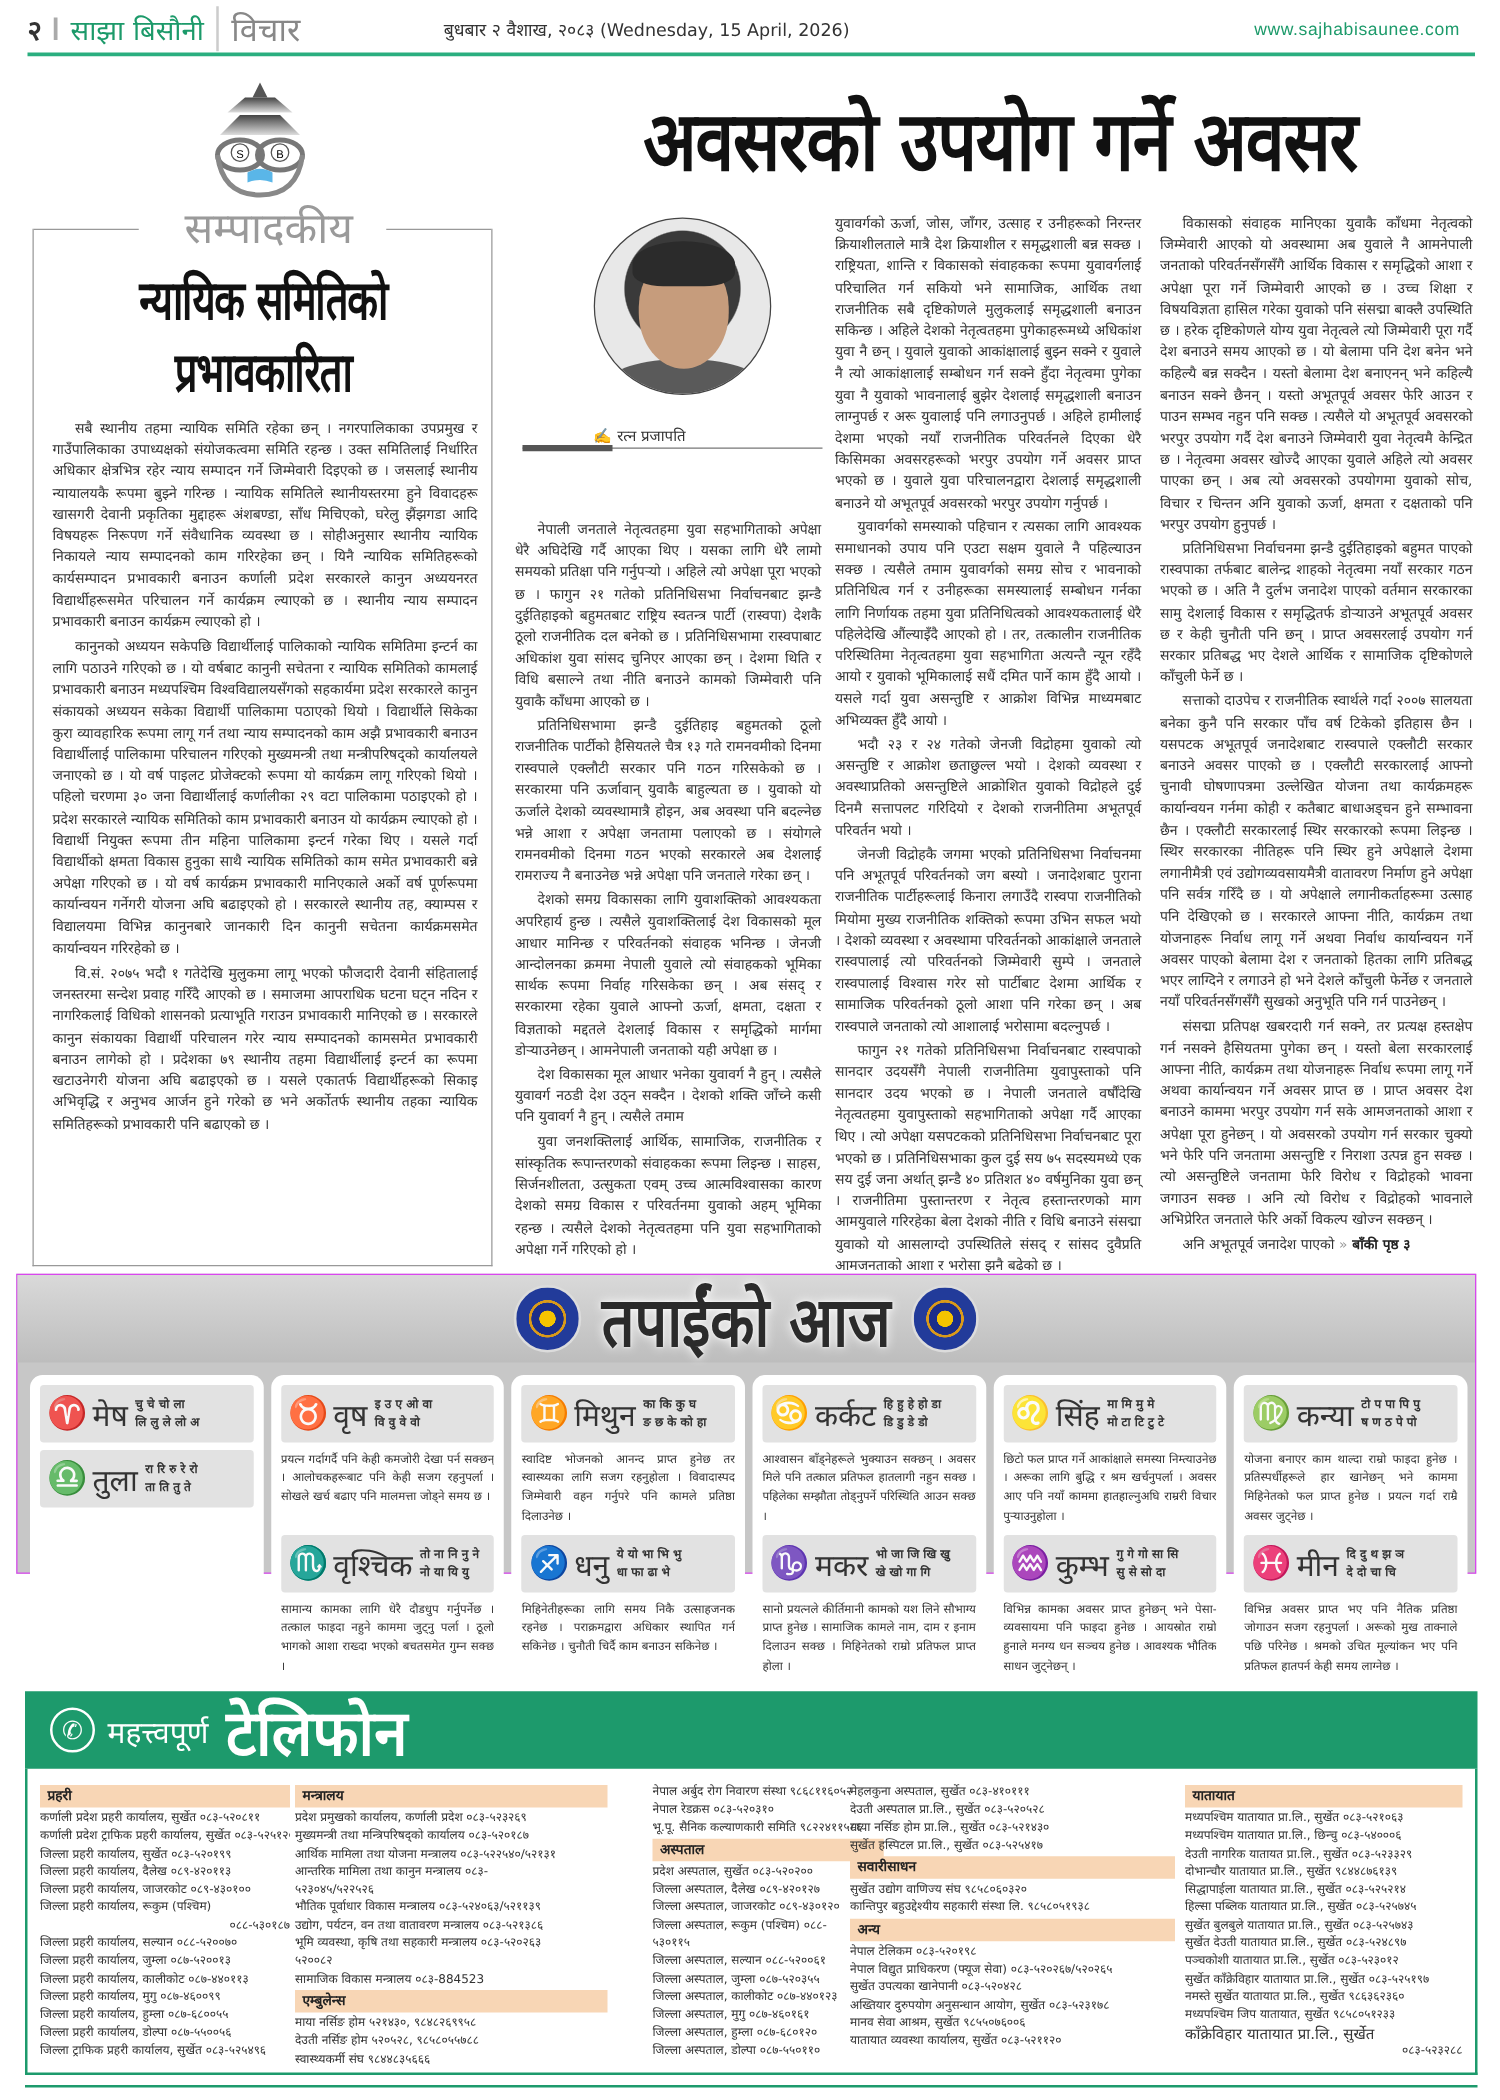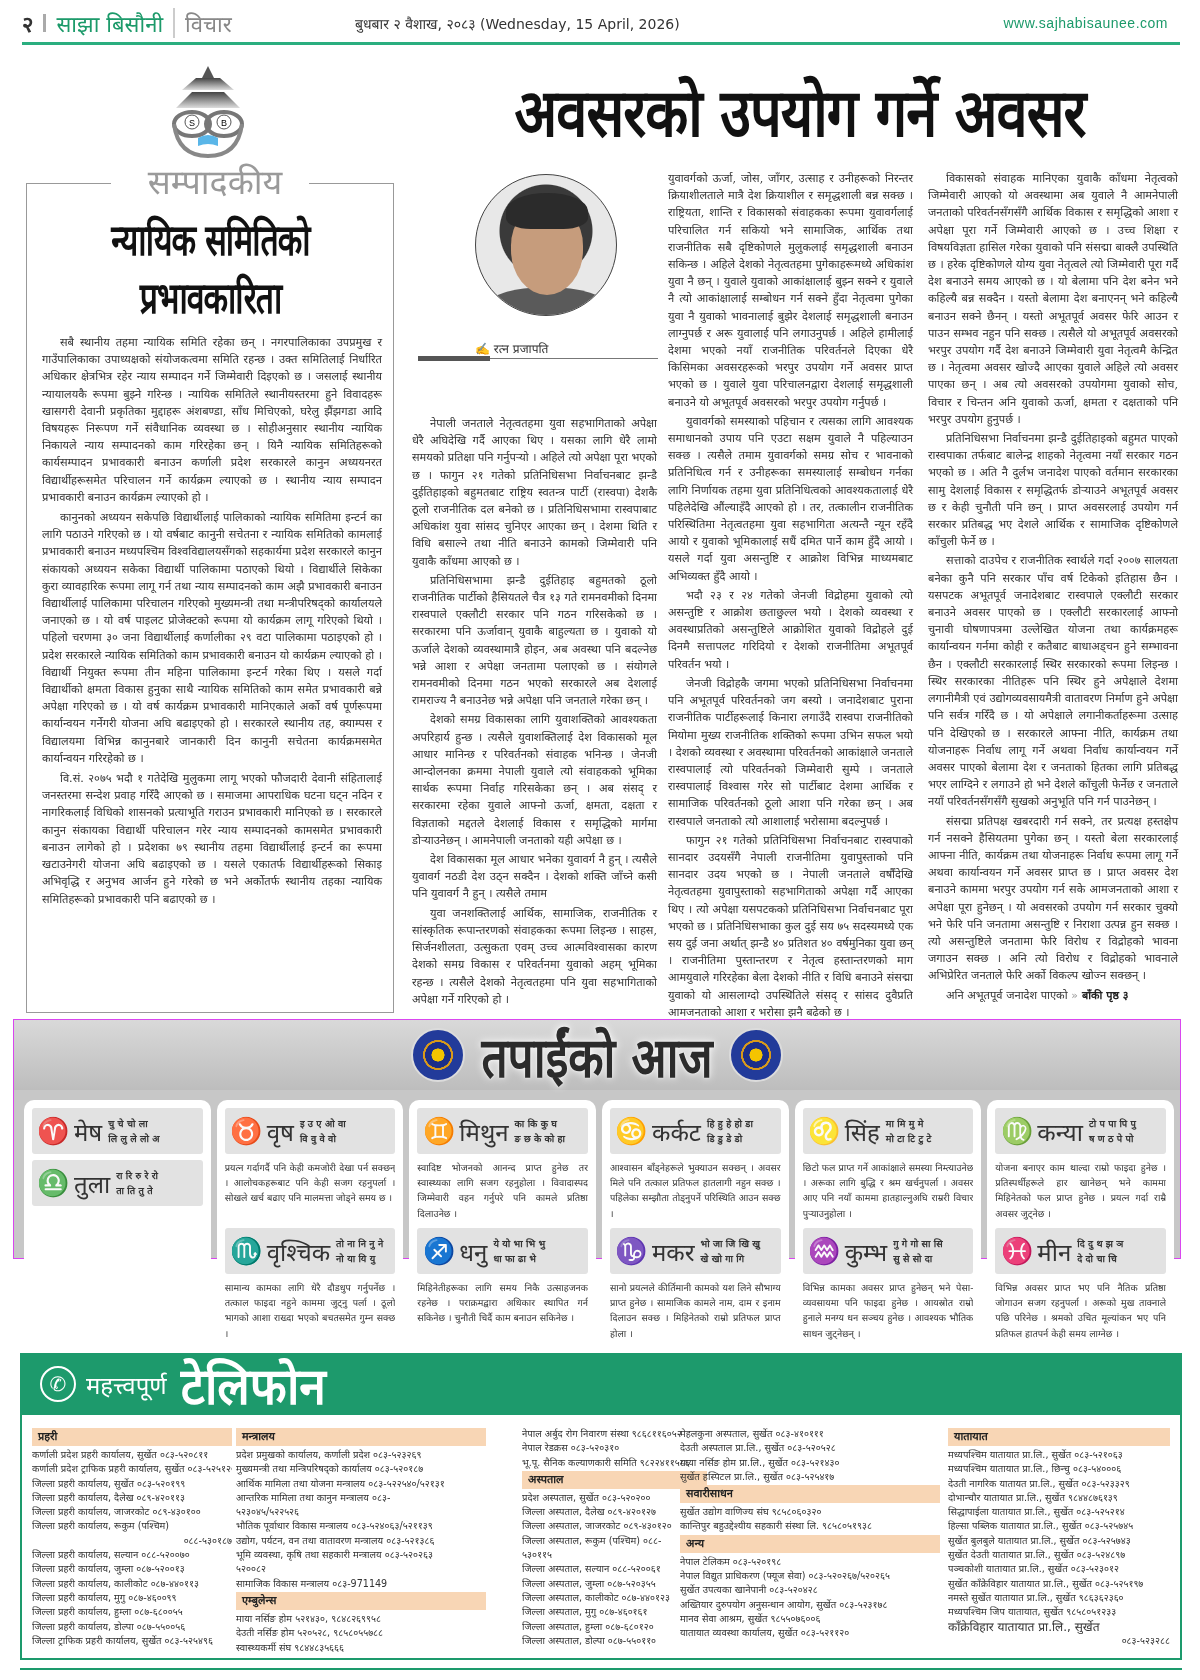--- a/index.html
+++ b/index.html
@@ -4,21 +4,21 @@
 <style>
   * { box-sizing: border-box; margin: 0; padding: 0; }
   html, body { width: 1200px; height: 1680px; background: #fff; overflow: hidden; }
   body { font-family: "DejaVu Serif", serif; color: #222; position: relative; }
 
   
   .masthead { position: absolute; left: 22px; top: 6px; width: 1158px; height: 34px; display: flex; align-items: center; }
   .page-no { font-family: "DejaVu Sans", sans-serif; font-weight: bold; font-size: 22px; color: #333; }
   .bar { width: 3px; height: 18px; background: #aaa; margin: 0 10px; }
   .paper-name { font-family: "DejaVu Sans", sans-serif; font-size: 22px; color: #1c9a6a; }
-  .section-name { font-family: "DejaVu Sans", sans-serif; font-size: 22px; color: #888; margin-left: 10px; padding-left: 10px; border-left: 2px solid #ccc; }
+  .section-name { font-family: "DejaVu Sans", sans-serif; font-size: 26px; color: #888; margin-left: 10px; padding-left: 10px; border-left: 2px solid #ccc; }
   .dateline { position: absolute; left: 300px; font-family: "DejaVu Sans", sans-serif; font-size: 14px; color: #333; margin-left: 33px; }
   .website { position: absolute; right: 12px; font-family: "Liberation Sans", sans-serif; font-size: 14px; color: #1c9a6a; letter-spacing: 0.5px; }
   .head-rule { position: absolute; left: 22px; top: 42px; width: 1158px; height: 3px; background: #2aae7f; }
 
   
   .logo { position: absolute; left: 168px; top: 64px; width: 80px; height: 95px; }
   .edit-frame { position: absolute; left: 26px; top: 183px; width: 368px; height: 830px; border: 1px solid #999; border-top: none; }
   .edit-frame::before { content: ""; position: absolute; left: 0; top: 0; width: 84px; border-top: 1px solid #999; }
   .edit-frame::after { content: ""; position: absolute; right: 0; top: 0; width: 84px; border-top: 1px solid #999; }
   .sampadakiya { position: absolute; left: 115px; top: 158px; width: 200px; text-align: center; font-size: 34px; color: #9a9a9a; font-family: "DejaVu Serif", serif; }
@@ -306,21 +306,21 @@
   <div class="tel-head">मन्त्रालय</div>
   <div class="line">प्रदेश प्रमुखको कार्यालय, कर्णाली प्रदेश ०८३-५२३२६९</div>
   <div class="line">मुख्यमन्त्री तथा मन्त्रिपरिषद्को कार्यालय ०८३-५२०१८७</div>
   <div class="line">आर्थिक मामिला तथा योजना मन्त्रालय ०८३-५२२५४०/५२१३१</div>
   <div class="line">आन्तरिक मामिला तथा कानुन मन्त्रालय ०८३-</div>
   <div class="line">५२३०४५/५२२५२६</div>
   <div class="line">भौतिक पूर्वाधार विकास मन्त्रालय ०८३-५२४०६३/५२११३९</div>
   <div class="line">उद्योग, पर्यटन, वन तथा वातावरण मन्त्रालय ०८३-५२१३८६</div>
   <div class="line">भूमि व्यवस्था, कृषि तथा सहकारी मन्त्रालय ०८३-५२०२६३</div>
   <div class="line">५२००८२</div>
-  <div class="line">सामाजिक विकास मन्त्रालय ०८३-971149</div>
+  <div class="line">सामाजिक विकास मन्त्रालय ०८३-884523</div>
   <div class="tel-head">एम्बुलेन्स</div>
   <div class="line">माया नर्सिङ होम ५२१४३०, ९८४८२६९९५८</div>
   <div class="line">देउती नर्सिङ होम ५२०५२८, ९८५८०५५७८८</div>
   <div class="line">स्वास्थ्यकर्मी संघ ९८४४८३५६६६</div>
 </div>
 
 <div class="tel-col tc3">
   <div class="line">नेपाल अर्बुद रोग निवारण संस्था ९८६८११६०५२</div>
   <div class="line">नेपाल रेडक्रस ०८३-५२०३१०</div>
   <div class="line">भू.पू. सैनिक कल्याणकारी समिति ९८२२४११५८६</div>

